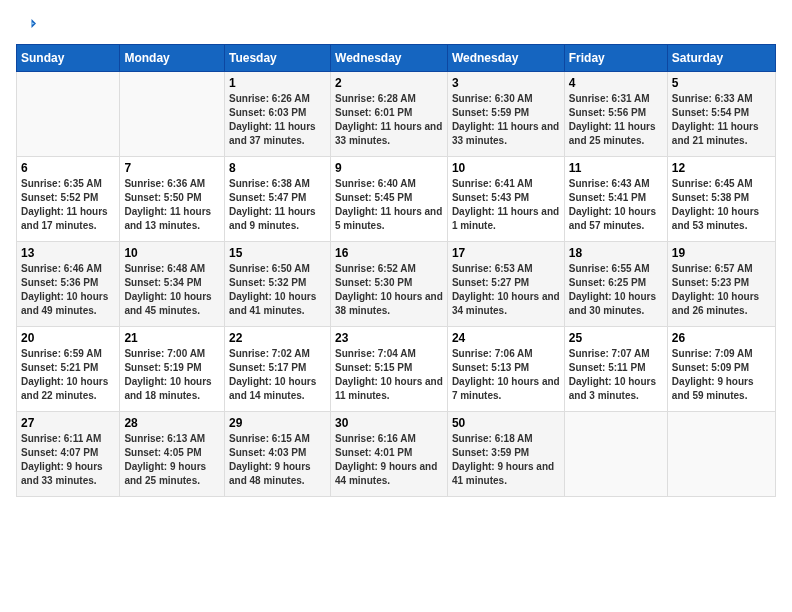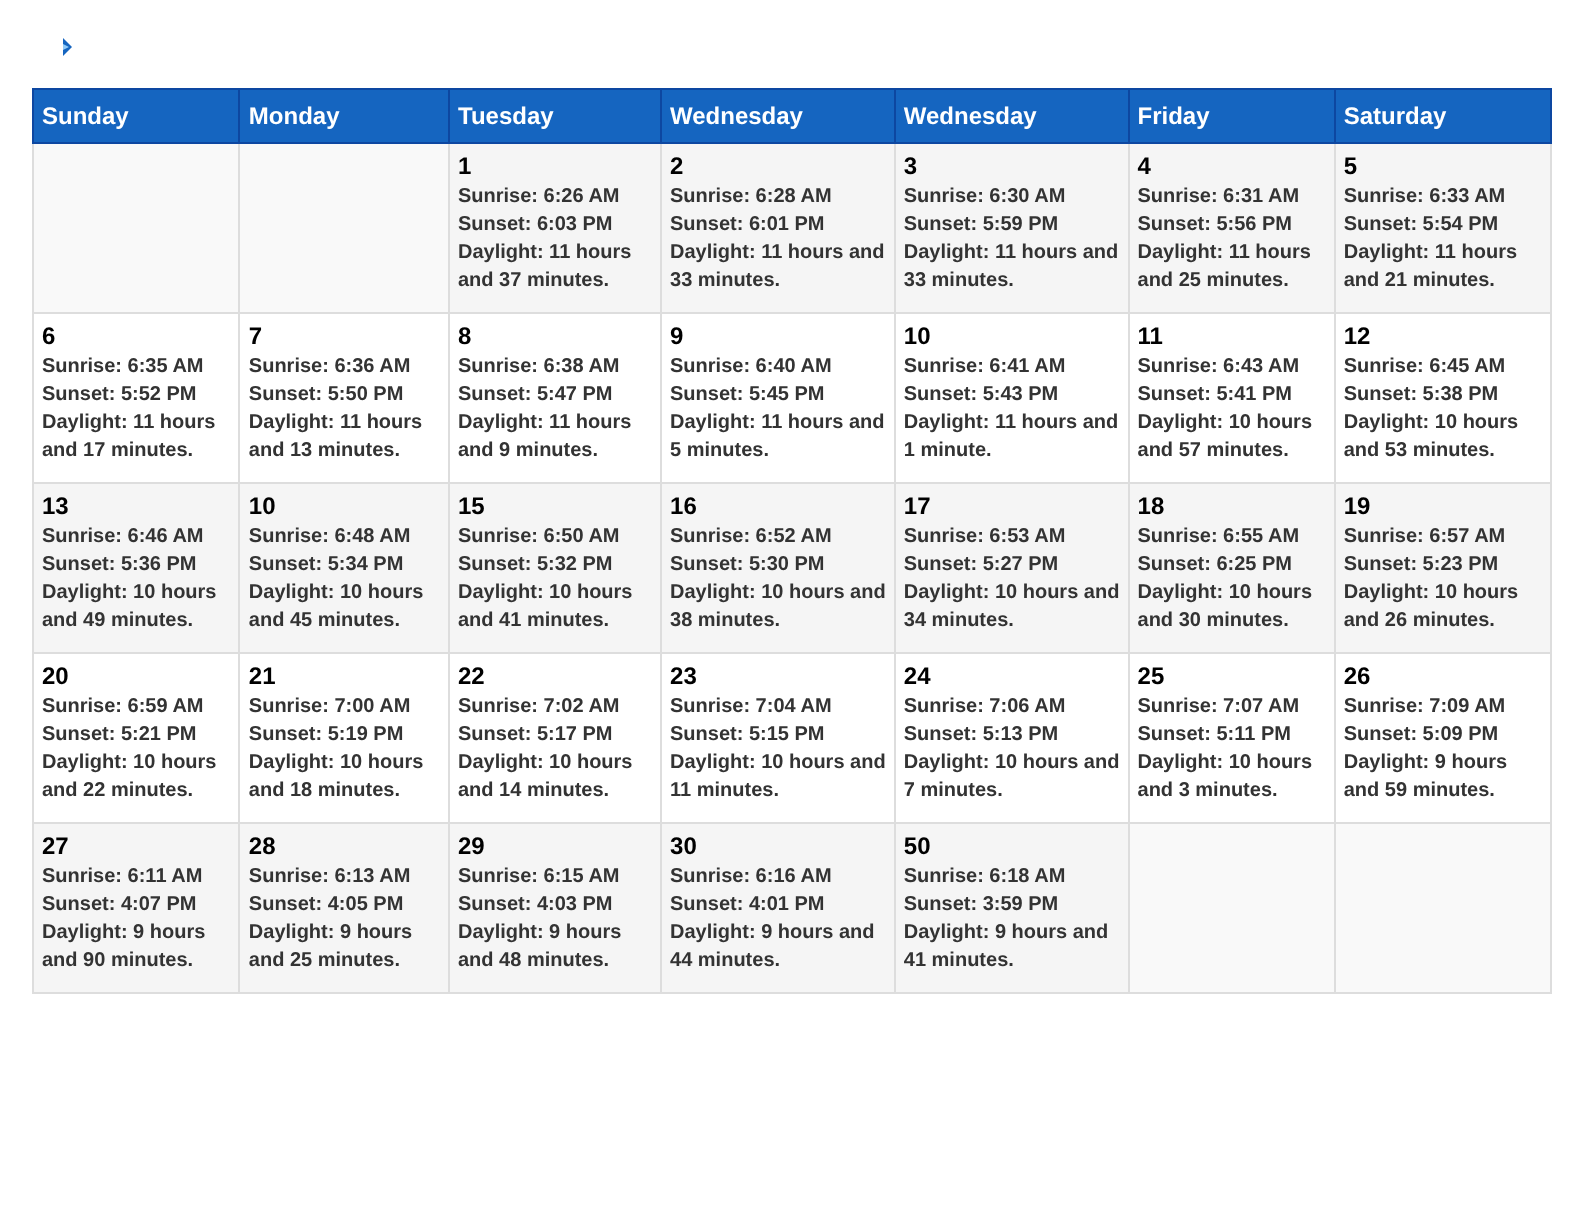--- a/index.html
+++ b/index.html
@@ -352,21 +352,21 @@
             <div>Daylight: 9 hours and 59 minutes.</div>
           </div>
         </td>
       </tr>
       <tr>
         <td>
           <span class="day-number">27</span>
           <div class="day-info">
             <div>Sunrise: 6:11 AM</div>
             <div>Sunset: 4:07 PM</div>
-            <div>Daylight: 9 hours and 90 minutes.</div>
+            <div>Daylight: 9 hours and 33 minutes.</div>
           </div>
         </td>
         <td>
           <span class="day-number">28</span>
           <div class="day-info">
             <div>Sunrise: 6:13 AM</div>
             <div>Sunset: 4:05 PM</div>
             <div>Daylight: 9 hours and 25 minutes.</div>
           </div>
         </td>

